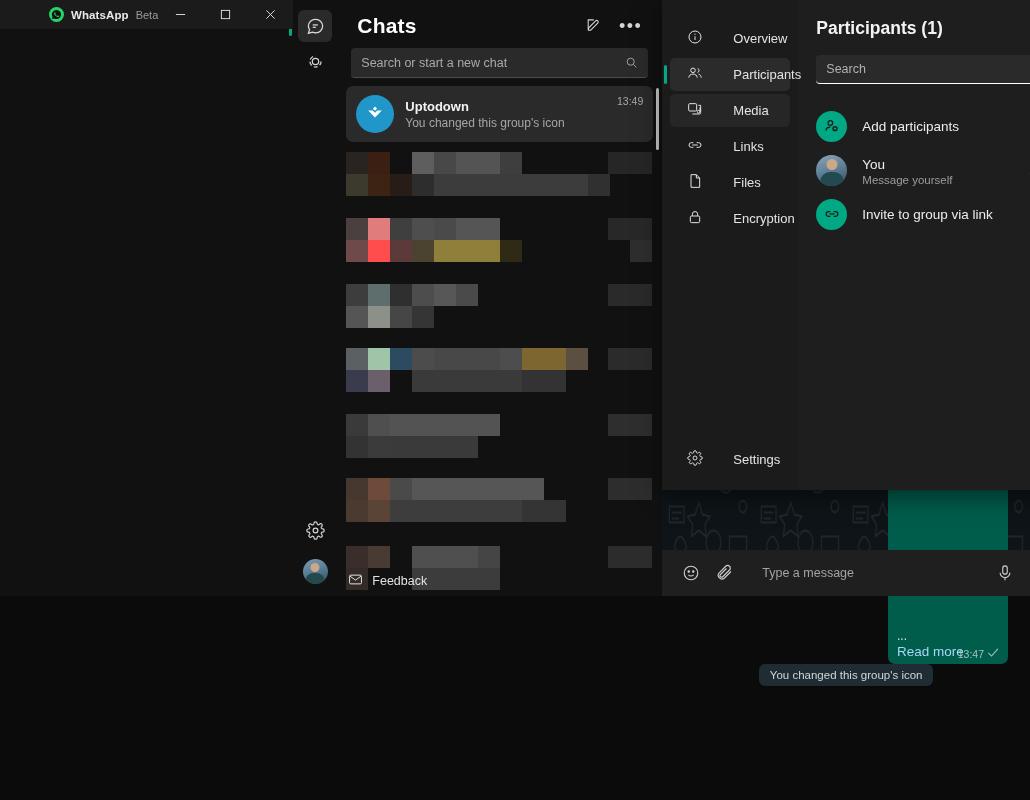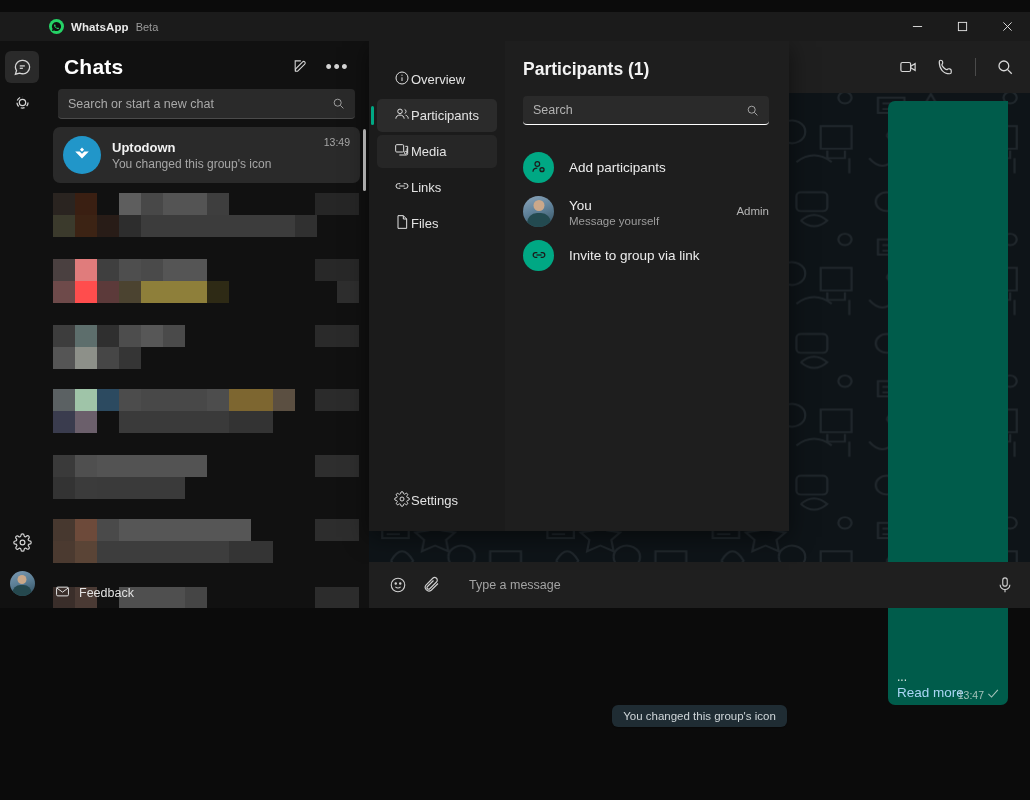--- a/index.html
+++ b/index.html
@@ -7,22 +7,21 @@
     width: 1030px; height: 800px;
     background: #0b0b0b;
     font-family: "Liberation Sans", sans-serif;
     overflow: hidden;
   }
   .app {
     position: relative;
     width: 1030px; height: 596px;
     background: #111111;
     display: flex;
-    flex-direction: column;
-    margin-top: 12px;
+    flex-direction: row;
   }
 
   
   .titlebar {
     height: 29px;
     background: #1b1b1b;
     display: flex;
     align-items: center;
     flex: 0 0 29px;
     position: relative;
@@ -271,21 +270,21 @@
   }
   .info-nav {
     width: 136px; flex: 0 0 136px;
     background: #1b1b1b;
     padding-top: 22px;
     display: flex; flex-direction: column;
   }
   .info-nav-item {
     height: 33px;
     display: flex; align-items: center;
-    gap: 1px;
+    gap: 30px;
     padding-left: 17px;
     margin: 0 8px 3px 8px;
     border-radius: 5px;
     color: #e3e3e3;
     font-size: 13px;
     position: relative;
   }
   .info-nav-item svg { width: 16px; height: 16px; flex: 0 0 16px; }
   .info-nav-item.active { background: #2b2b2b; }
   .info-nav-item.active::before {
@@ -738,20 +737,29 @@
         <div class="info-nav-item">
           <span>
             <svg viewBox="0 0 24 24" fill="none" stroke="currentColor" stroke-width="1.5">
                 <path d="M6 2.5h8l5 5v14H6z"></path>
                 <path d="M14 2.5v5h5"></path>
               </svg>
           </span>
           <span>Files</span>
         </div>
 
+        <div class="info-nav-item">
+          <span>
+            <svg viewBox="0 0 24 24" fill="none" stroke="currentColor" stroke-width="1.5">
+                <rect x="5" y="10.5" width="14" height="10" rx="2"></rect>
+                <path d="M8 10.5V7.8a4 4 0 018 0v2.7"></path>
+              </svg>
+          </span>
+          <span>Encryption</span>
+        </div>
 
         <div class="info-nav-spacer"></div>
 
         <div class="info-nav-item bottom">
           <span>
             <svg viewBox="0 0 24 24" fill="none" stroke="currentColor" stroke-width="1.4">
               <circle cx="12" cy="12" r="3"></circle>
               <path d="M19.4 15a1.6 1.6 0 00.3 1.8l.1.1a2 2 0 11-2.8 2.8l-.1-.1a1.6 1.6 0 00-1.8-.3 1.6 1.6 0 00-1 1.5v.2a2 2 0 11-4 0v-.1a1.6 1.6 0 00-1-1.5 1.6 1.6 0 00-1.8.3l-.1.1a2 2 0 11-2.8-2.8l.1-.1a1.6 1.6 0 00.3-1.8 1.6 1.6 0 00-1.5-1H3a2 2 0 110-4h.1a1.6 1.6 0 001.5-1 1.6 1.6 0 00-.3-1.8l-.1-.1a2 2 0 112.8-2.8l.1.1a1.6 1.6 0 001.8.3H9a1.6 1.6 0 001-1.5V3a2 2 0 114 0v.1a1.6 1.6 0 001 1.5 1.6 1.6 0 001.8-.3l.1-.1a2 2 0 112.8 2.8l-.1.1a1.6 1.6 0 00-.3 1.8V9a1.6 1.6 0 001.5 1h.2a2 2 0 110 4h-.1a1.6 1.6 0 00-1.5 1z"></path>
             </svg>
           </span>

